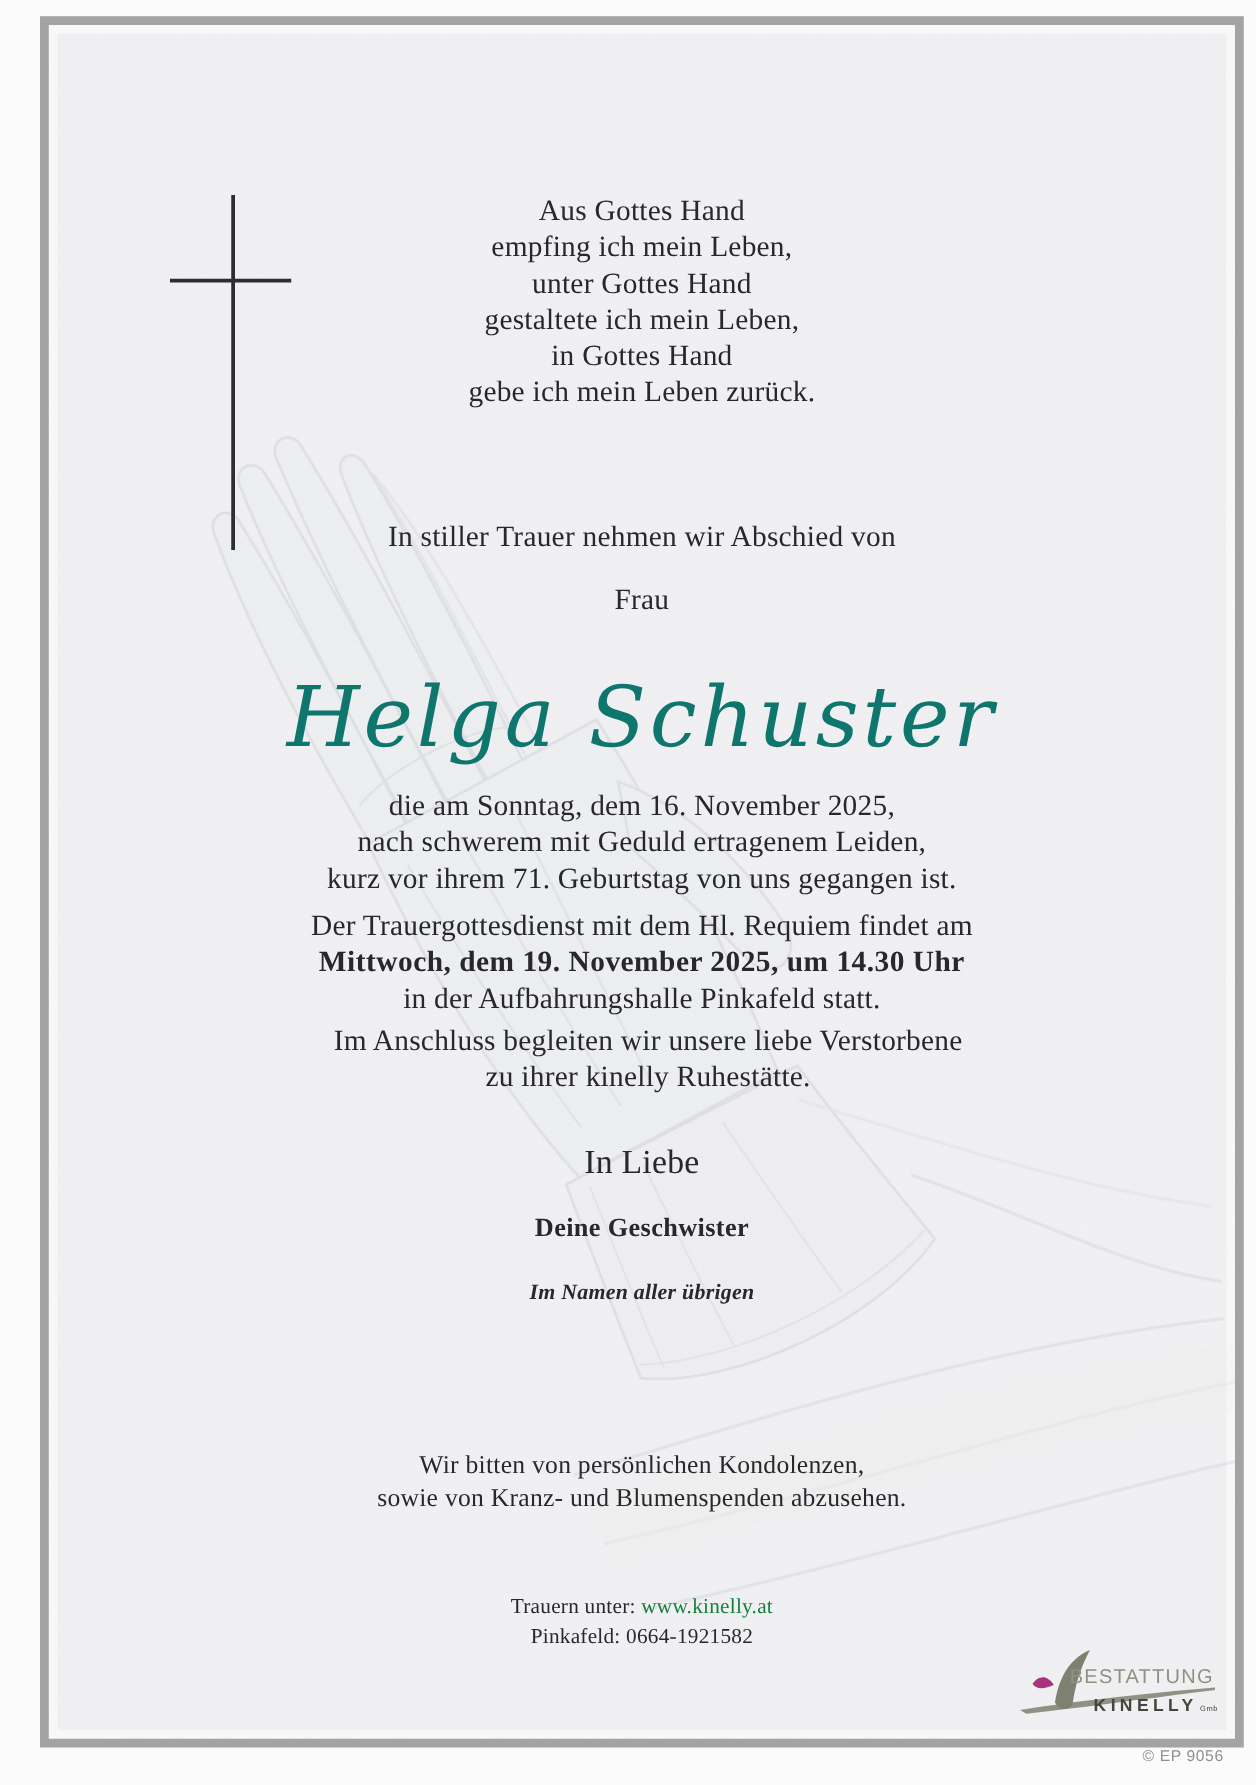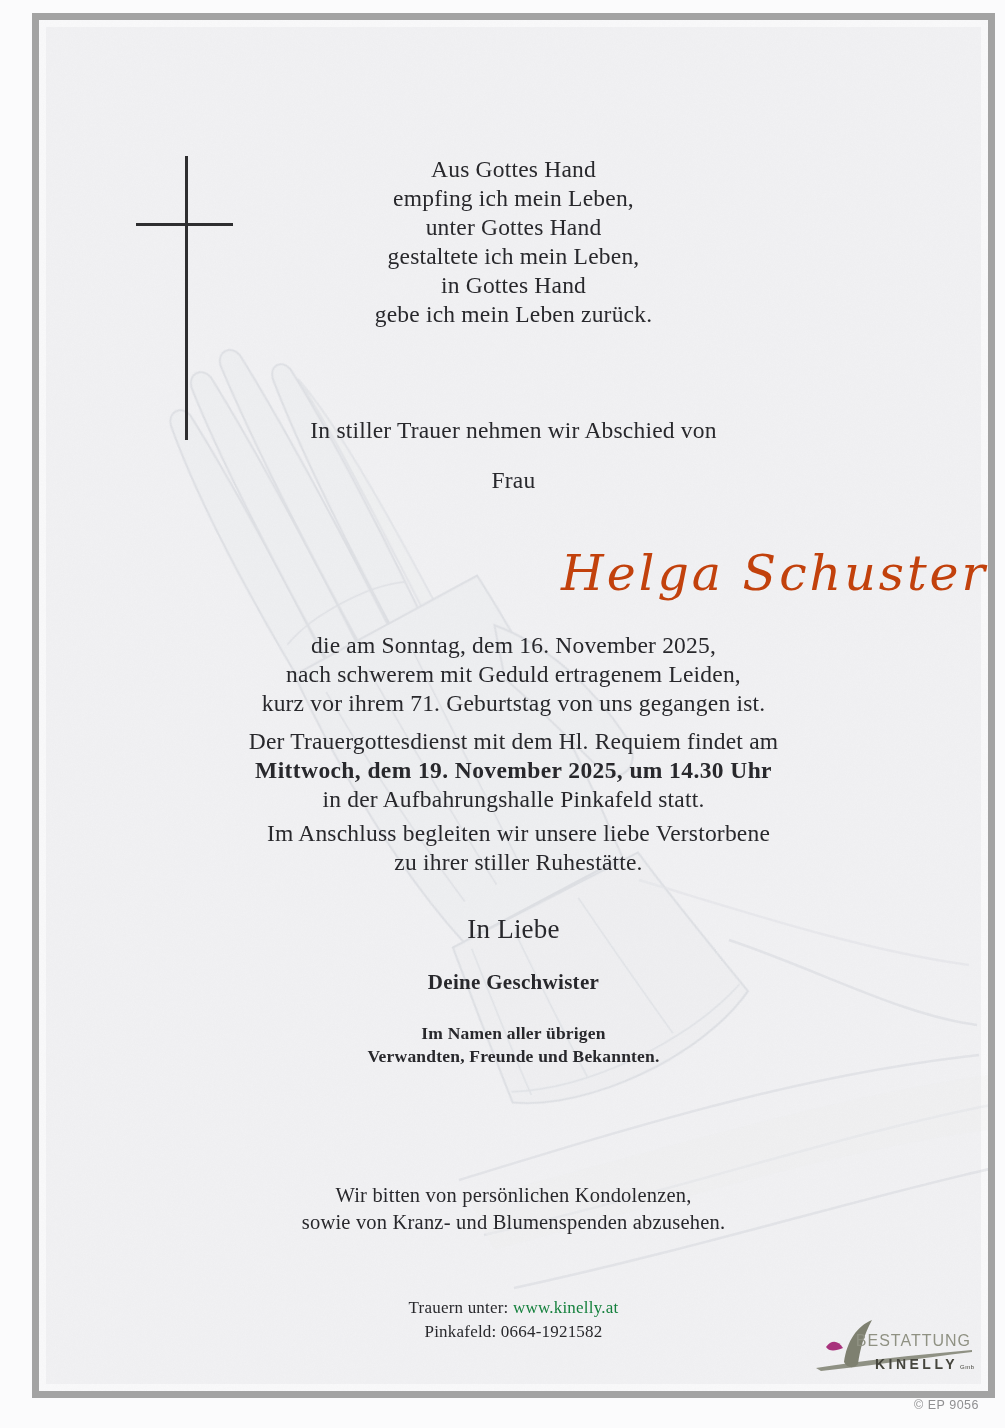--- a/index.html
+++ b/index.html
@@ -35,33 +35,32 @@
     font-size:23.5px; line-height:29px;
     letter-spacing:.2px;
   }
   .poem { margin-top:135px; }
   .intro-line { margin-top:87px; }
   .salutation { margin-top:21px; }
   .deceased-name {
     margin-top:28px;
     font-family:"DejaVu Serif", serif;
     font-style:italic;
-    font-size:49px; line-height:102px;
+    font-size:67px; line-height:102px;
     letter-spacing:3px;
-    color:#c2410c;
-    text-align:right;
+    color:#0f766e;
   }
   .passing { margin-top:6px;font-family:Liberation Serif, serif; }
   .service { margin-top:9px; }
   .service .bold { font-weight:bold; letter-spacing:.4px; }
   .procession { margin-top:5px;margin-left:10px; }
   .in-liebe { margin-top:35px; font-size:27px; line-height:34px; }
   .relation { margin-top:23px; font-size:21px; line-height:26px; font-weight:bold; letter-spacing:.3px; }
   .names    { margin-top:19px; font-size:21px; line-height:26px; font-weight:bold; letter-spacing:.3px; }
-  .behalf   { margin-top:27px; font-size:17.5px; line-height:23px; font-weight:bold; }
+  .behalf   { margin-top:27px; font-size:17.5px; line-height:23px; font-weight:bold; font-style:italic; }
   .request  { margin-top:114px; font-size:20.5px; line-height:27px; }
   .foot     { margin-top:60px; font-size:17px; line-height:23.5px; }
   .foot .link {
     color:#15803d;
     cursor:pointer;
   }
 
   .logo { position:absolute; right:14px; bottom:14px; }
 
   .copyright {
@@ -162,31 +161,30 @@
       </div>
 
       <div class="service">
         <div>Der Trauergottesdienst mit dem Hl. Requiem findet am</div>
         <div class="bold">Mittwoch, dem 19. November 2025, um 14.30 Uhr</div>
         <div>in der Aufbahrungshalle Pinkafeld statt.</div>
       </div>
 
       <div class="procession">
         <div>Im Anschluss begleiten wir unsere liebe Verstorbene</div>
-        <div>zu ihrer stiller Ruhestätte.</div>
+        <div>zu ihrer kinelly Ruhestätte.</div>
       </div>
 
       <div class="in-liebe">In Liebe</div>
 
       <div class="relation">Deine Geschwister</div>
 
 
       <div class="behalf">
         <div>Im Namen aller übrigen</div>
-        <div>Verwandten, Freunde und Bekannten.</div>
       </div>
 
       <div class="request">
         <div>Wir bitten von persönlichen Kondolenzen,</div>
         <div>sowie von Kranz- und Blumenspenden abzusehen.</div>
       </div>
 
       <div class="foot">
         <div>
           <span>Trauern unter:</span>

